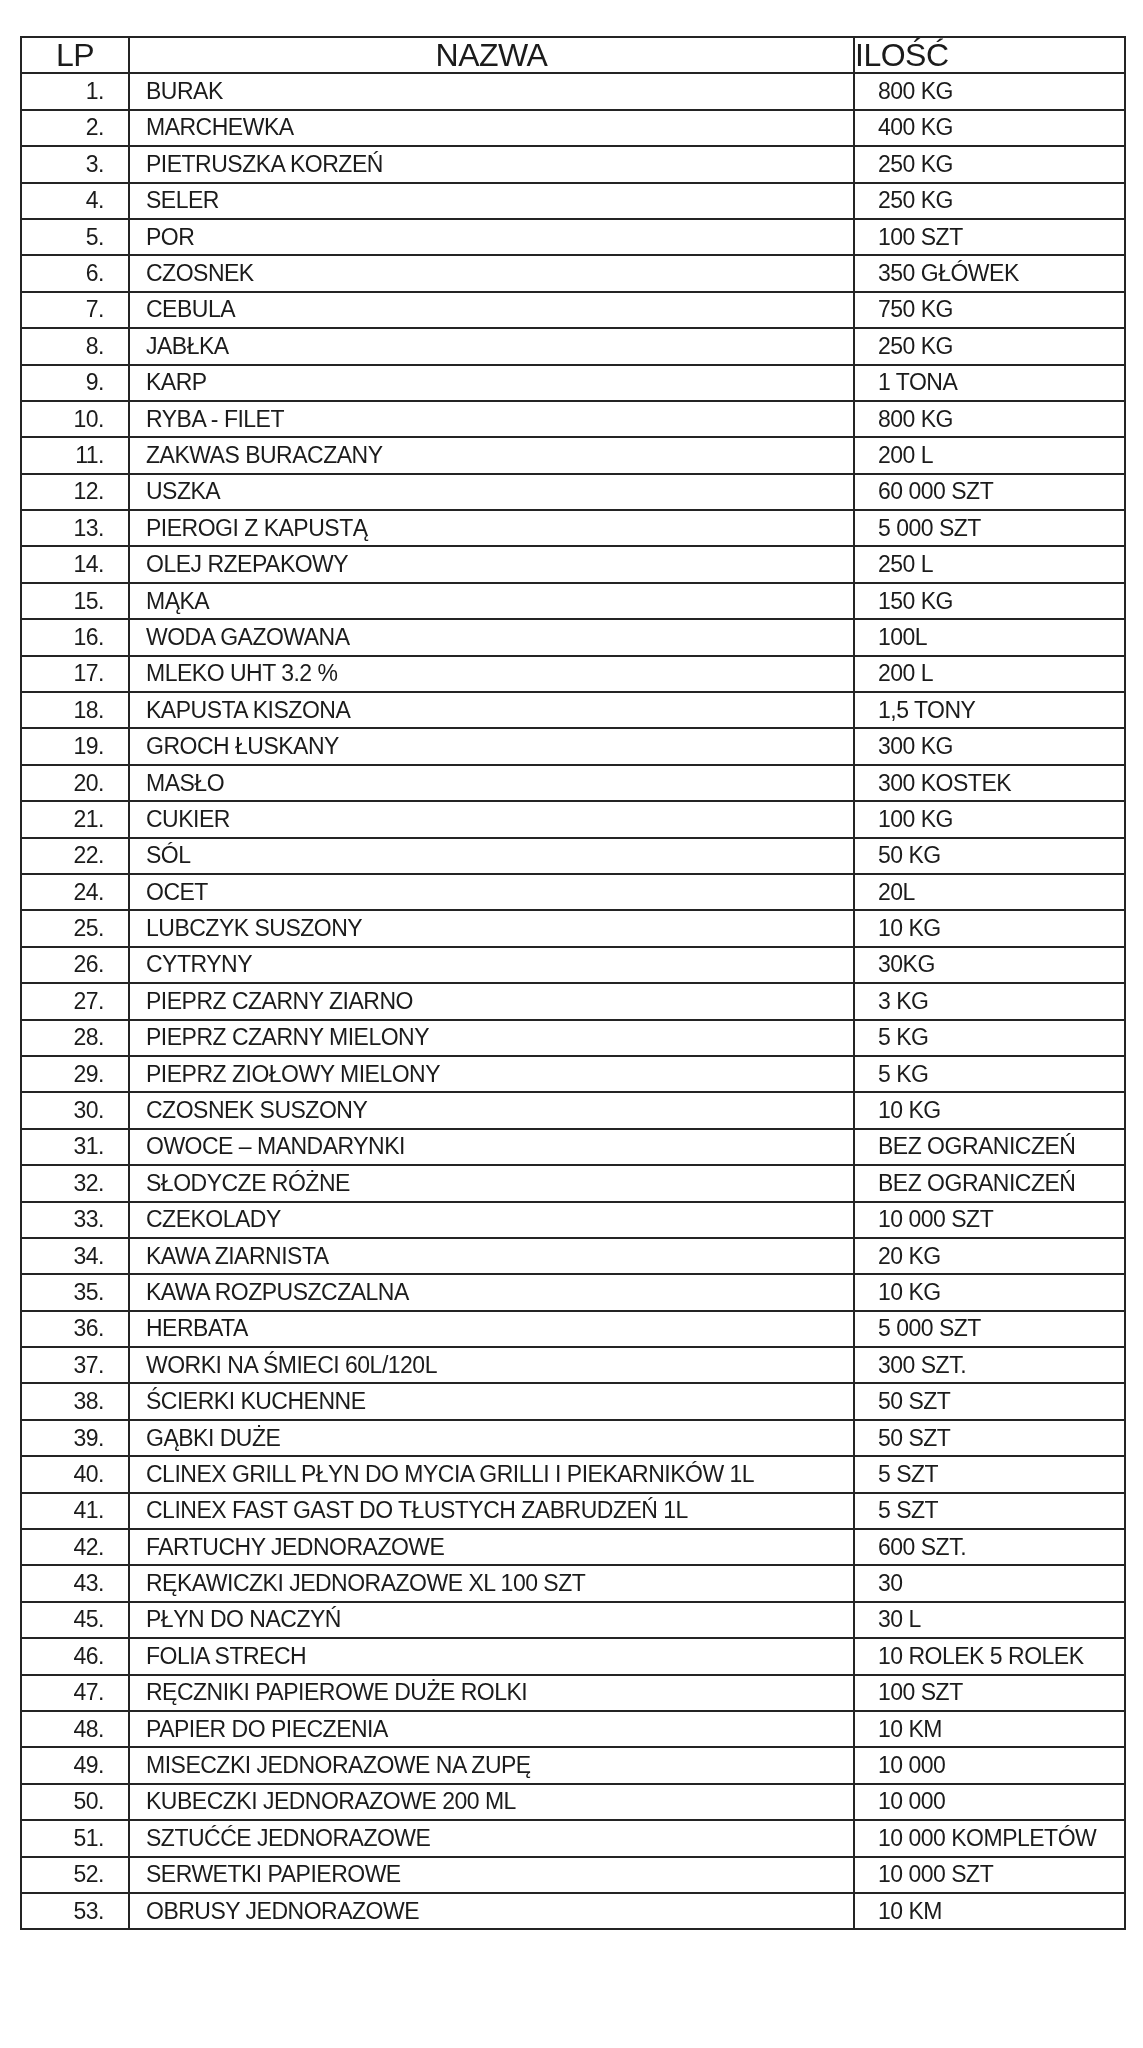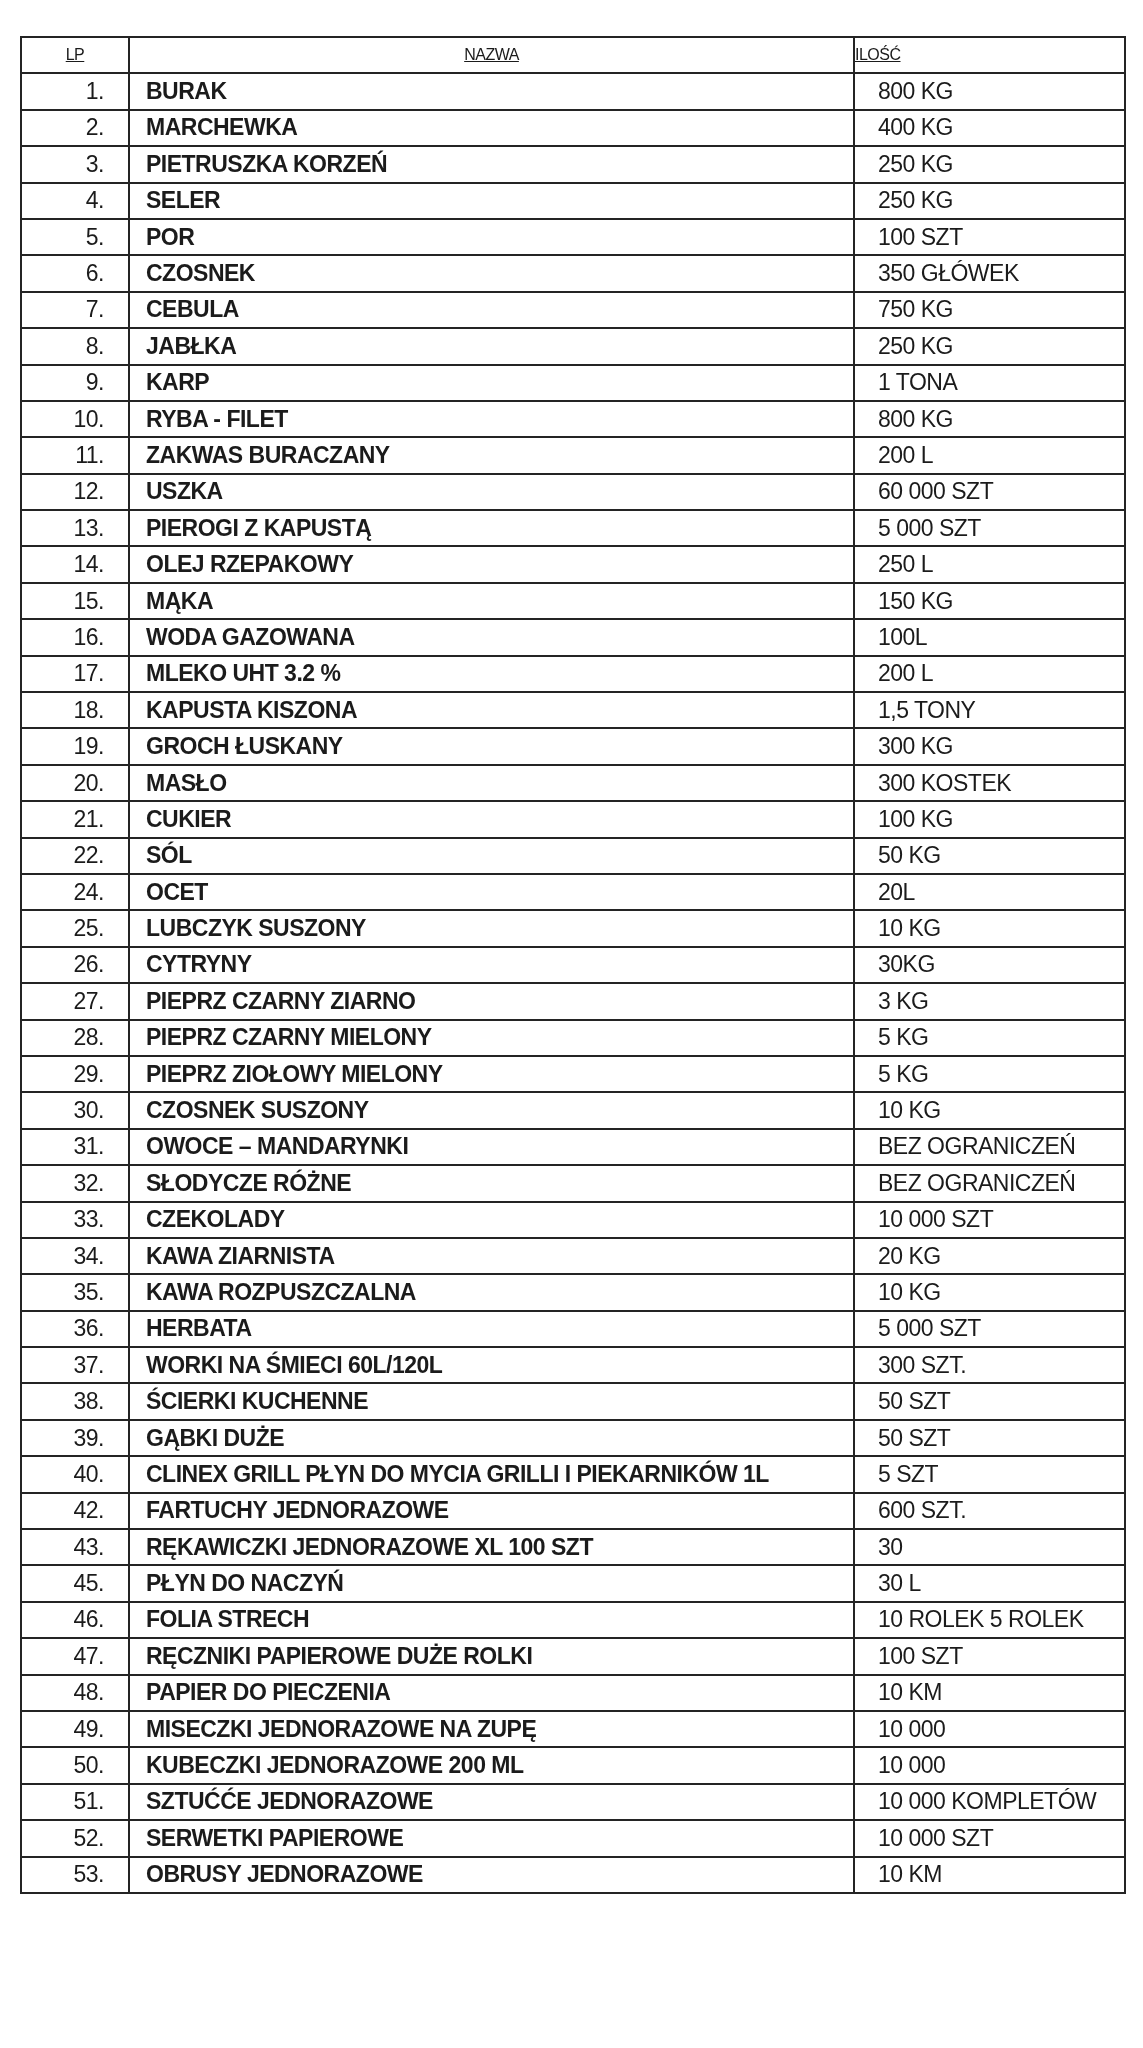--- a/index.html
+++ b/index.html
@@ -41,28 +41,28 @@
     padding: 0;
     font-size: 23px;
     font-weight: 400;
     letter-spacing: -0.5px;
     line-height: 1;
     vertical-align: middle;
     white-space: nowrap;
     overflow: hidden;
     background: #ffffff;
   }
-  .order-table th { font-size: 16px; text-decoration: underline; }
+  .order-table th { font-size: 32px; }
 
   th.col-lp   { text-align: center; }
   th.col-name { text-align: center; }
   th.col-qty  { text-align: left; padding-right: 22px; }
 
   td.cell-lp   { text-align: right;  padding-right: 24px; }
-  td.cell-name { text-align: left;   padding-left: 16px; font-weight: bold; }
+  td.cell-name { text-align: left;   padding-left: 16px; }
   td.cell-qty  { text-align: left;   padding-left: 23px; }
 </style>
 </head>
 <body>
 
 <div class="page">
   <table class="order-table">
     <colgroup>
       <col class="c-lp">
       <col class="c-name">
@@ -304,20 +304,25 @@
     <td class="cell-name">GĄBKI DUŻE</td>
     <td class="cell-qty">50 SZT</td>
   </tr>
 
   <tr>
     <td class="cell-lp">40.</td>
     <td class="cell-name">CLINEX GRILL PŁYN DO MYCIA GRILLI I PIEKARNIKÓW 1L</td>
     <td class="cell-qty">5 SZT</td>
   </tr>
 
+  <tr>
+    <td class="cell-lp">41.</td>
+    <td class="cell-name">CLINEX FAST GAST DO TŁUSTYCH ZABRUDZEŃ 1L</td>
+    <td class="cell-qty">5 SZT</td>
+  </tr>
 
   <tr>
     <td class="cell-lp">42.</td>
     <td class="cell-name">FARTUCHY JEDNORAZOWE</td>
     <td class="cell-qty">600 SZT.</td>
   </tr>
 
   <tr>
     <td class="cell-lp">43.</td>
     <td class="cell-name">RĘKAWICZKI JEDNORAZOWE XL 100 SZT</td>

